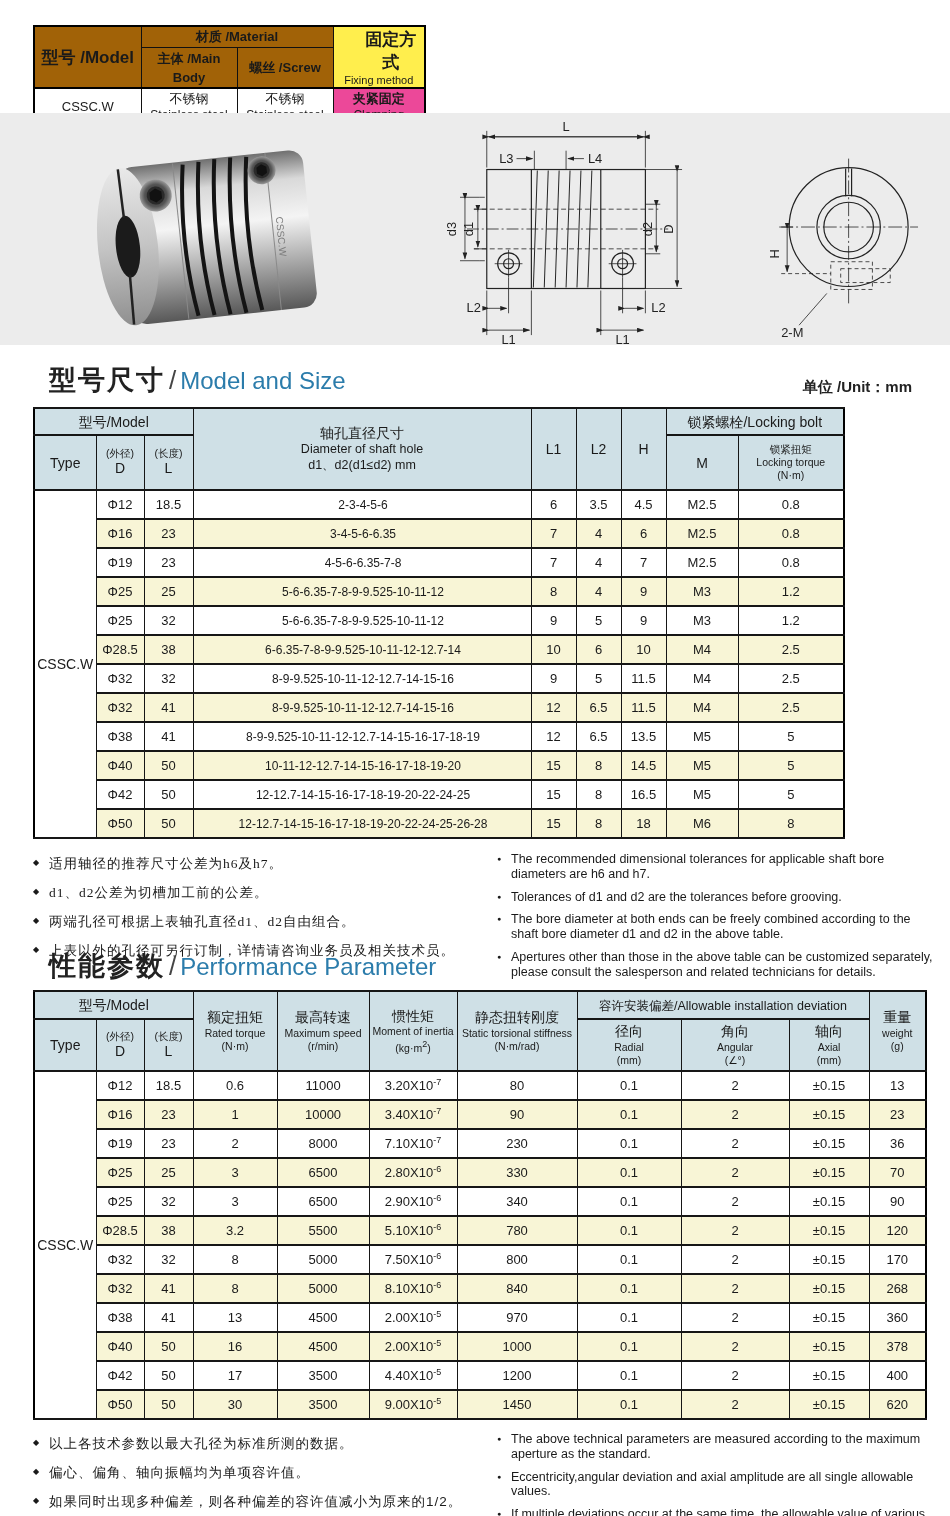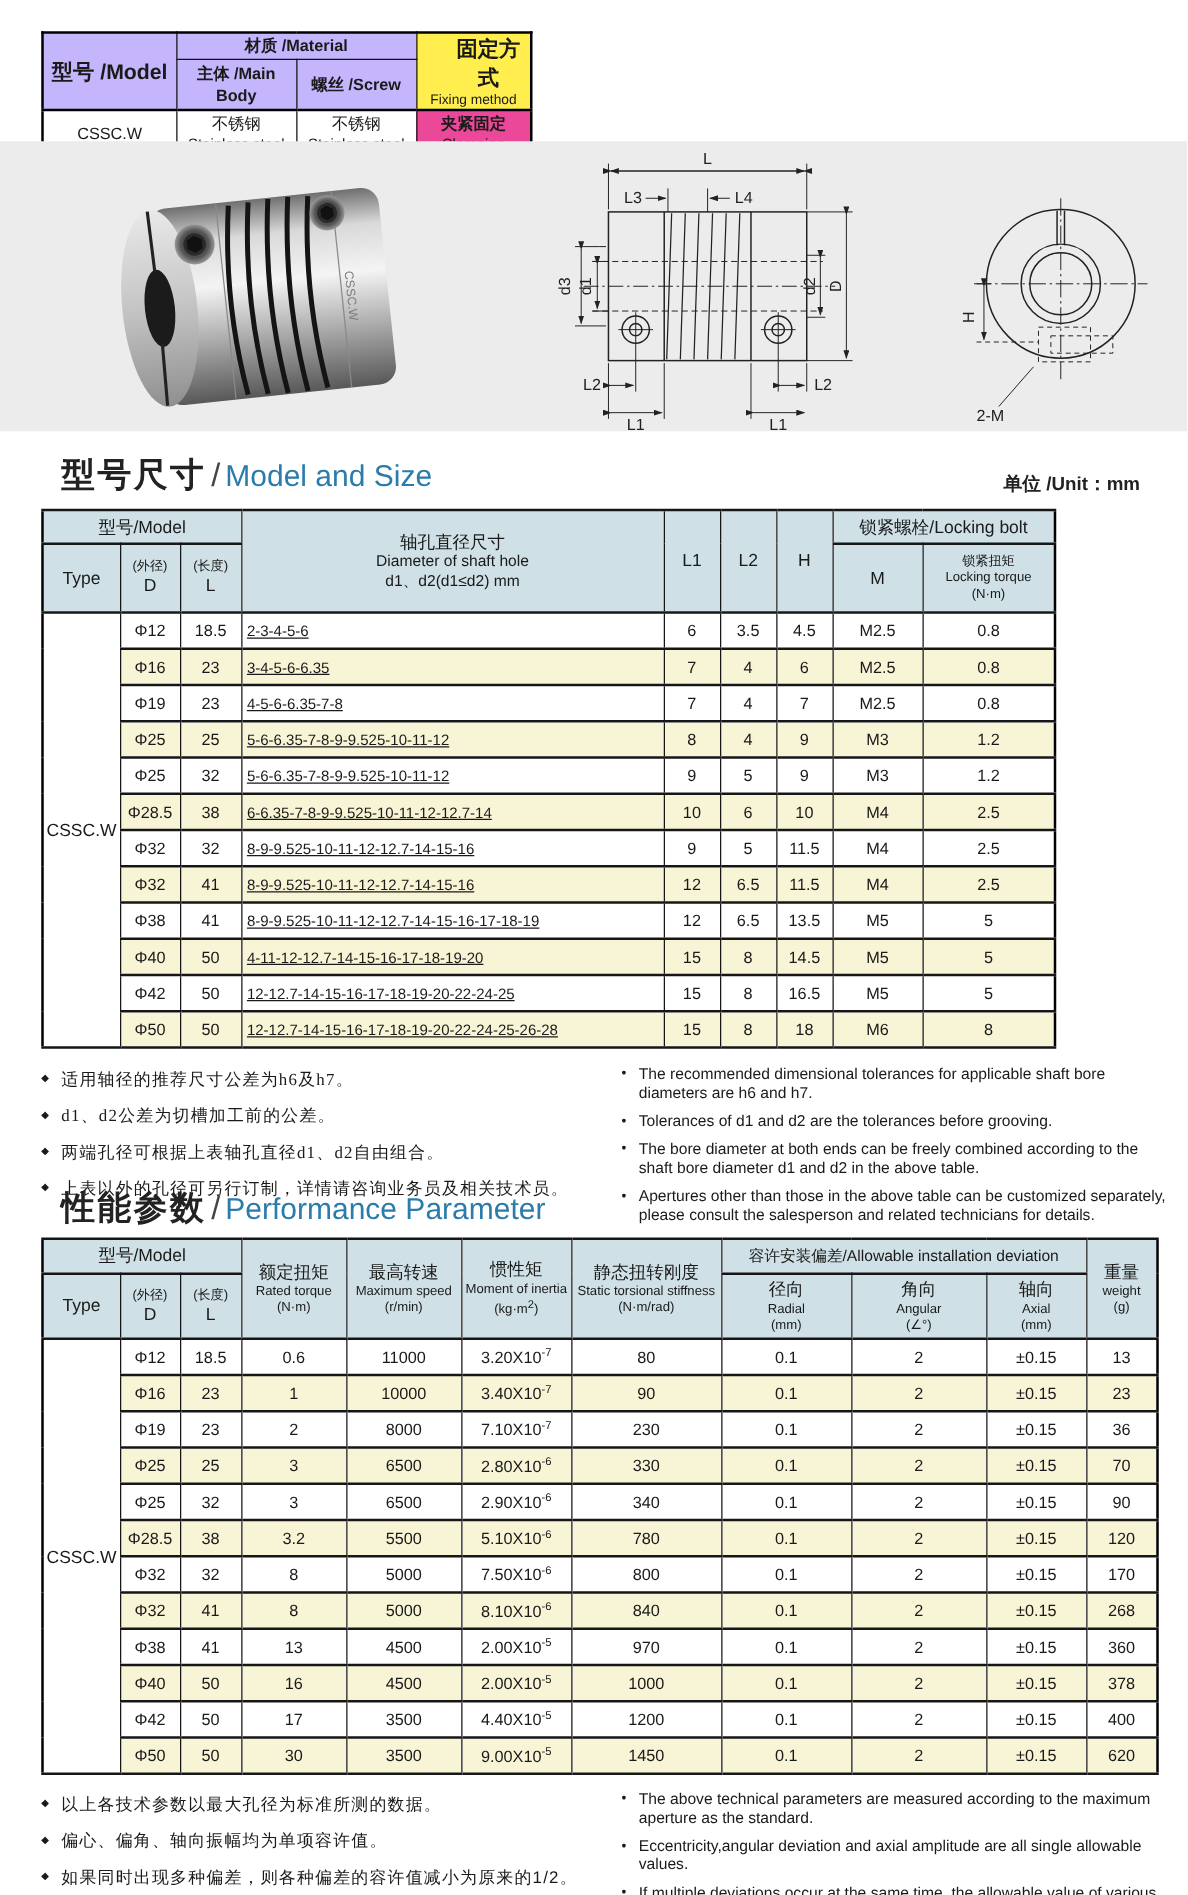--- a/index.html
+++ b/index.html
@@ -1,21 +1,21 @@
 <!DOCTYPE html>
 <html><head>
 <meta charset="utf-8">
 <style>
   html,body{margin:0;padding:0;background:#fff;}
   .page{position:relative;width:950px;height:1516px;background:#fff;overflow:hidden;
         font-family:"Liberation Sans",sans-serif;color:#1a1a1a;}
 
   
   .model-table{position:absolute;left:33px;top:25px;border-collapse:collapse;table-layout:fixed;}
-  .model-table th,.model-table td{border:1px solid #111;background:#c4b5fd;text-align:center;
+  .model-table th,.model-table td{border:1px solid #111;background:#a16207;text-align:center;
         font-weight:normal;padding:1px 2px;}
   .model-table{border:2px solid #000;}
   .model-table .thick-b{border-bottom:2px solid #000;}
   .model-table .yellow{background:#ffee4d;}
   .model-table .cn-lg{font-size:17px;font-weight:bold;margin-left:24px;}
   .model-table .cn-md{font-size:13px;font-weight:bold;}
   .model-table .en-sm{font-size:11px;}
   .model-table .body-row td{background:#fff;font-size:13px;}
   .model-table .body-row td.yellow{background:#ec4899;font-weight:bold;}
   .model-table .body-row .en{font-size:12px;font-weight:normal;}
@@ -33,21 +33,21 @@
   .sec-title .en{font-size:24px;color:#2b7cab;}
   .unit-label{position:absolute;right:38px;font-size:15px;color:#222;font-weight:bold;}
 
   
   .spec{position:absolute;border-collapse:collapse;table-layout:fixed;background:#fff;border:2px solid #000;}
   .spec th,.spec td{border-style:solid;border-color:#161616;border-width:2px 1px;text-align:center;
         padding:0 2px;overflow:hidden;}
   .spec th{background:#cfe0e6;font-weight:normal;line-height:1.25;}
   .spec td{height:27px;font-size:13px;white-space:nowrap;}
   .spec tr.alt td{background:#f8f5d6;}
-  .spec td.left{text-align:left;padding-left:4px;font-size:12px;text-decoration:underline;}
+  .spec td.left{text-align:center;padding-left:4px;font-size:12px;}
   .spec td.typecell{background:#fff;font-size:14px;padding:0;}
   .spec th .cn{font-size:14px;}
   .spec th .cn-b{font-size:14px;}
   .spec th .en{font-size:12.5px;}
   .spec th .sm{font-size:10.5px;}
   .spec sup{font-size:9px;}
 
   
   .notes{list-style:none;margin:0;padding:0;position:absolute;}
   .notes li{position:relative;padding-left:16px;}
@@ -391,21 +391,21 @@
           <td class="left">8-9-9.525-10-11-12-12.7-14-15-16-17-18-19</td>
           <td>12</td>
           <td>6.5</td>
           <td>13.5</td>
           <td>M5</td>
           <td>5</td>
         </tr>
         <tr class="alt">
           <td>Φ40</td>
           <td>50</td>
-          <td class="left">4-11-12-12.7-14-15-16-17-18-19-20</td>
+          <td class="left">10-11-12-12.7-14-15-16-17-18-19-20</td>
           <td>15</td>
           <td>8</td>
           <td>14.5</td>
           <td>M5</td>
           <td>5</td>
         </tr>
         <tr>
           <td>Φ42</td>
           <td>50</td>
           <td class="left">12-12.7-14-15-16-17-18-19-20-22-24-25</td>

